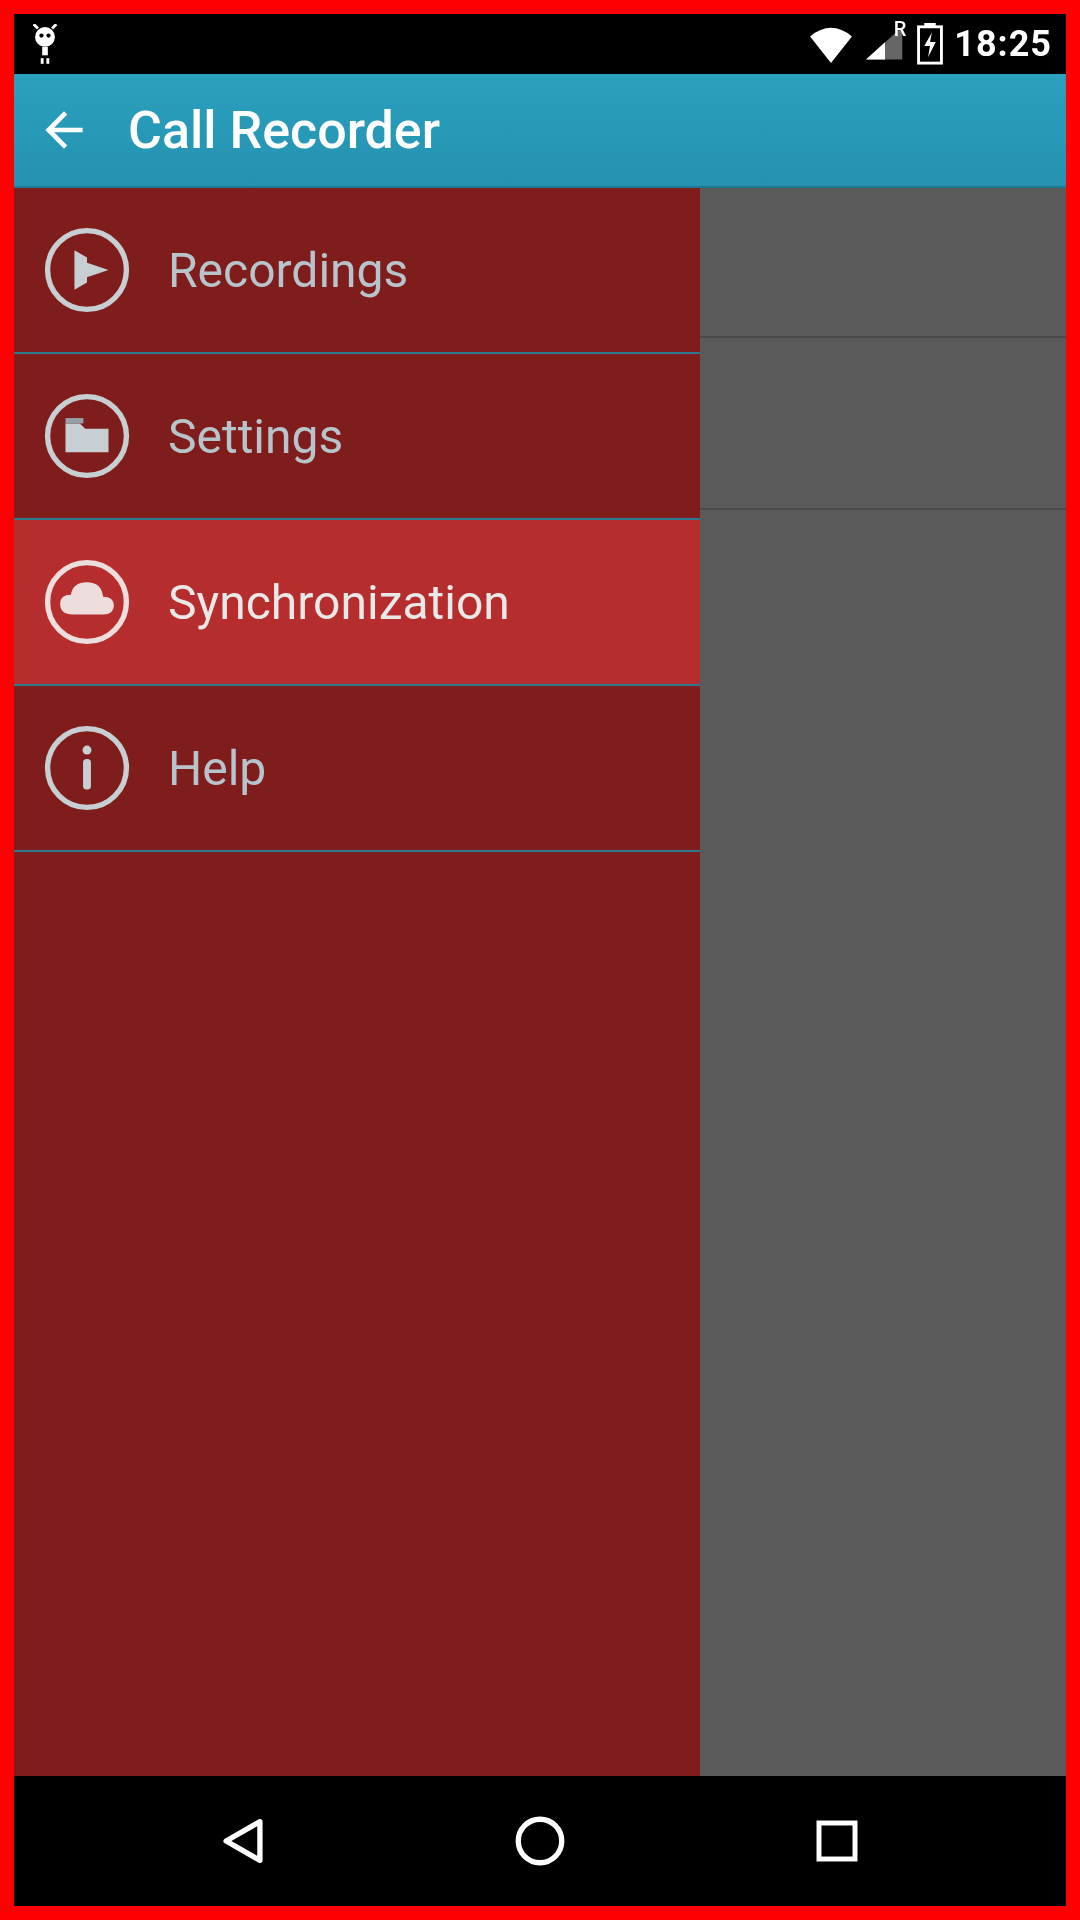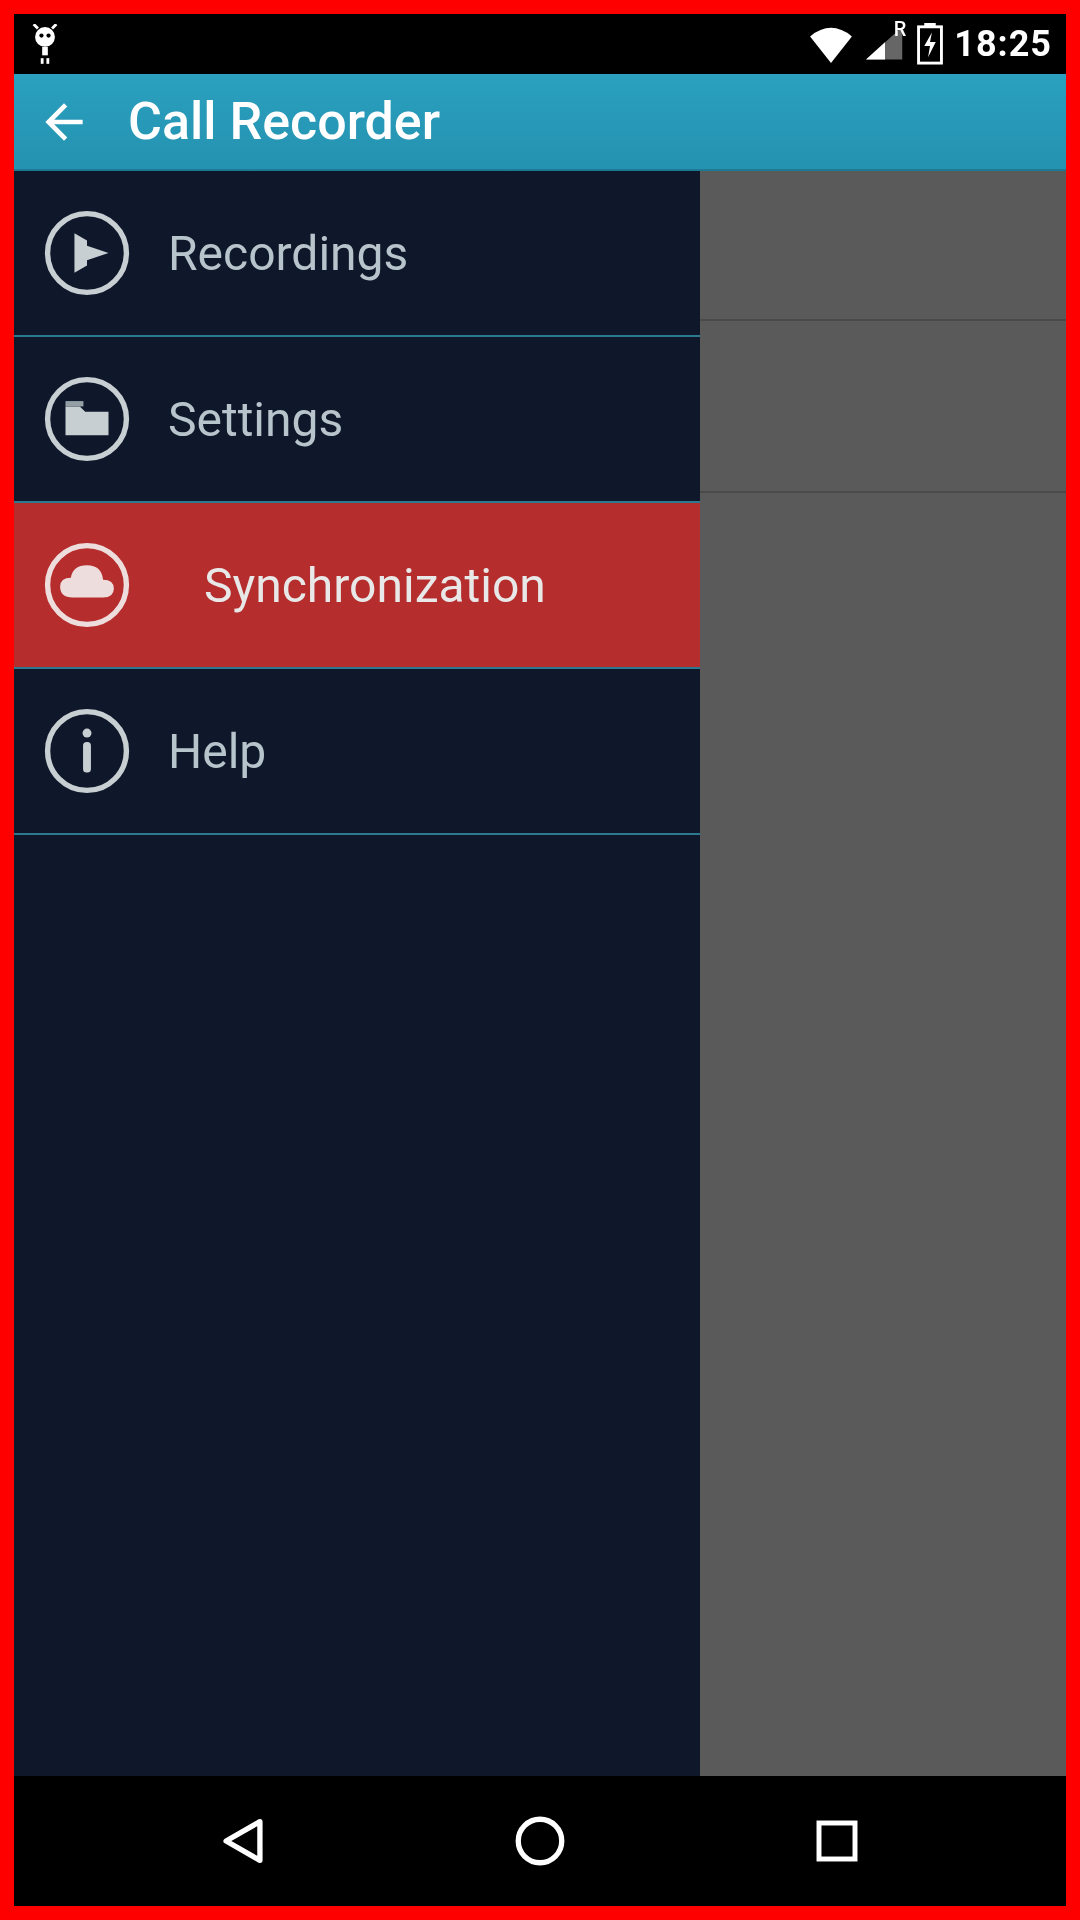--- a/index.html
+++ b/index.html
@@ -27,21 +27,21 @@
     align-items: center;
     justify-content: space-between;
     padding: 0 14px;
     font-size: 36px;
     font-weight: 500;
   }
   .status-left { display: flex; align-items: center; gap: 8px; }
   .status-right { display: flex; align-items: center; gap: 10px; }
   .status-time { font-weight: 700; letter-spacing: 1px; }
   .action-bar {
-    height: 97px;
+    height: 114px;
     background: linear-gradient(#2ba0bf, #2492b0);
     display: flex;
     align-items: center;
     padding: 0 18px;
     border-bottom: 2px solid #1e7a94;
     text-align: right;
   }
   .back-arrow {
     width: 64px;
     height: 64px;
@@ -56,21 +56,21 @@
     font-weight: 500;
   }
   .content-area {
     flex: 1;
     background: #6b6b6b;
     position: relative;
     display: flex;
   }
   .sidebar {
     width: 686px;
-    background: #0f172a;
+    background: #7f1d1d;
     display: flex;
     flex-direction: column;
   }
   .scrim {
     flex: 1;
     background: #5a5a5a;
     position: relative;
   }
   .scrim-line {
     position: absolute;
@@ -82,21 +82,20 @@
   .menu-item {
     height: 166px;
     display: flex;
     align-items: center;
     padding: 0 0 0 30px;
     border-bottom: 2px solid #2d7a90;
     position: relative;
   }
   .menu-item.selected {
     background: #b52d2d;
-    gap: 36px;
   }
   .menu-icon-wrap {
     width: 86px;
     height: 86px;
     display: flex;
     align-items: center;
     justify-content: center;
     margin-right: 38px;
   }
   .menu-label {

